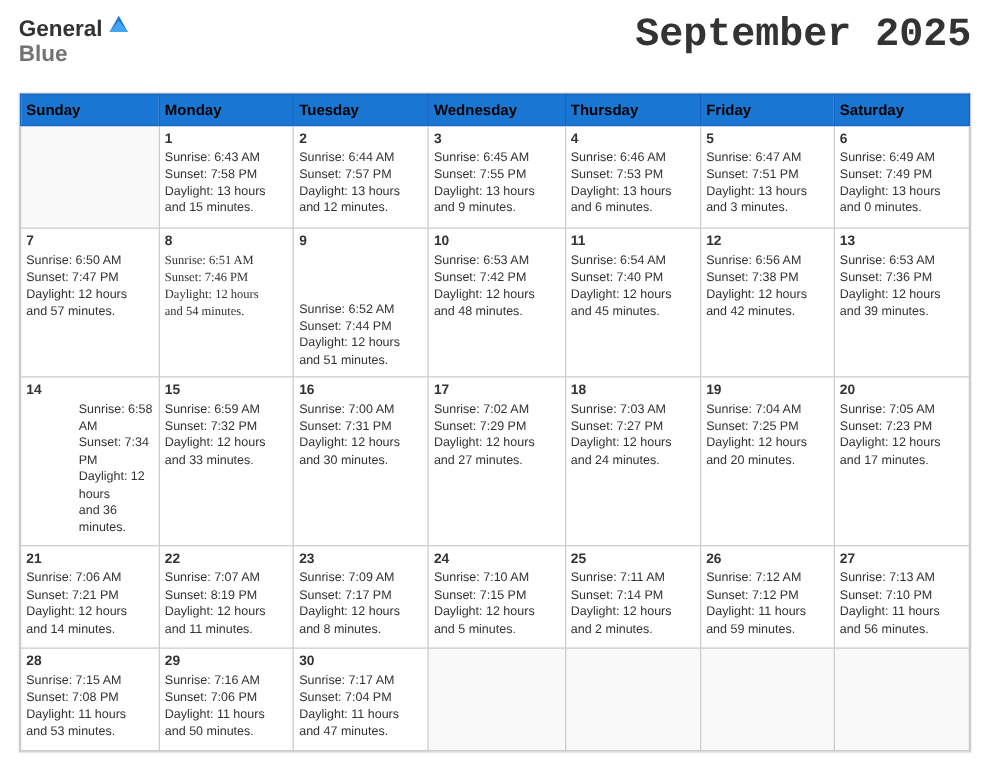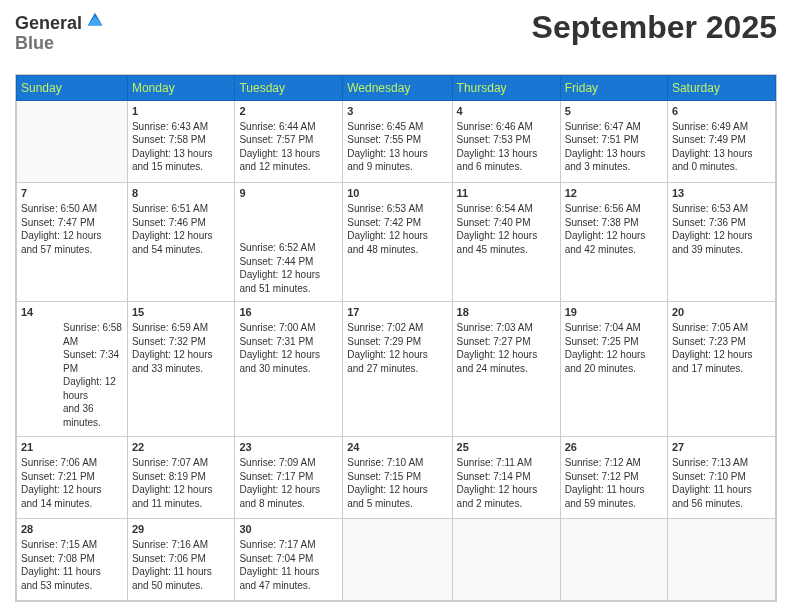--- a/index.html
+++ b/index.html
@@ -43,40 +43,41 @@
       margin-top: -8px;
     }
     .title-area {
       text-align: right;
     }
     .month-title {
       font-size: 32px;
       font-weight: bold;
       color: #333;
       line-height: 1.1;
+      font-family: Liberation Mono, monospace;
     }
     .location {
       font-size: 14px;
       color: #555;
     }
     .calendar {
       flex: 1;
       border: 1px solid #ccc;
       border-collapse: collapse;
       width: 100%;
     }
     .calendar table {
       width: 100%;
       border-collapse: collapse;
       height: 100%;
     }
     .calendar thead tr th {
       background: #1976d2;
-      color: #bef264;
-      font-weight: normal;
+      color: #000000;
+      font-weight: bold;
       font-size: 12px;
       padding: 5px 4px;
       border: 1px solid #1565c0;
       text-align: left;
     }
     .calendar tbody tr td {
       border: 1px solid #ccc;
       vertical-align: top;
       padding: 3px 4px;
       width: 113px;
@@ -187,21 +188,21 @@
           <tr>
             <td>
               <span class="day-number">7</span>
               <div class="day-info" style="white-space: pre-line;">Sunrise: 6:50 AM
 Sunset: 7:47 PM
 Daylight: 12 hours
 and 57 minutes.</div>
             </td>
             <td>
               <span class="day-number">8</span>
-              <div class="day-info" style="white-space: pre-line;">Sunrise: 6:51 AM
+              <div class="day-info" style="white-space: pre-line; font-family: Liberation Serif, serif;">Sunrise: 6:51 AM
 Sunset: 7:46 PM
 Daylight: 12 hours
 and 54 minutes.</div>
             </td>
             <td>
               <span class="day-number">9</span>
               <div class="day-info" style="white-space: pre-line; margin-top: 40px;">Sunrise: 6:52 AM
 Sunset: 7:44 PM
 Daylight: 12 hours
 and 51 minutes.</div>

